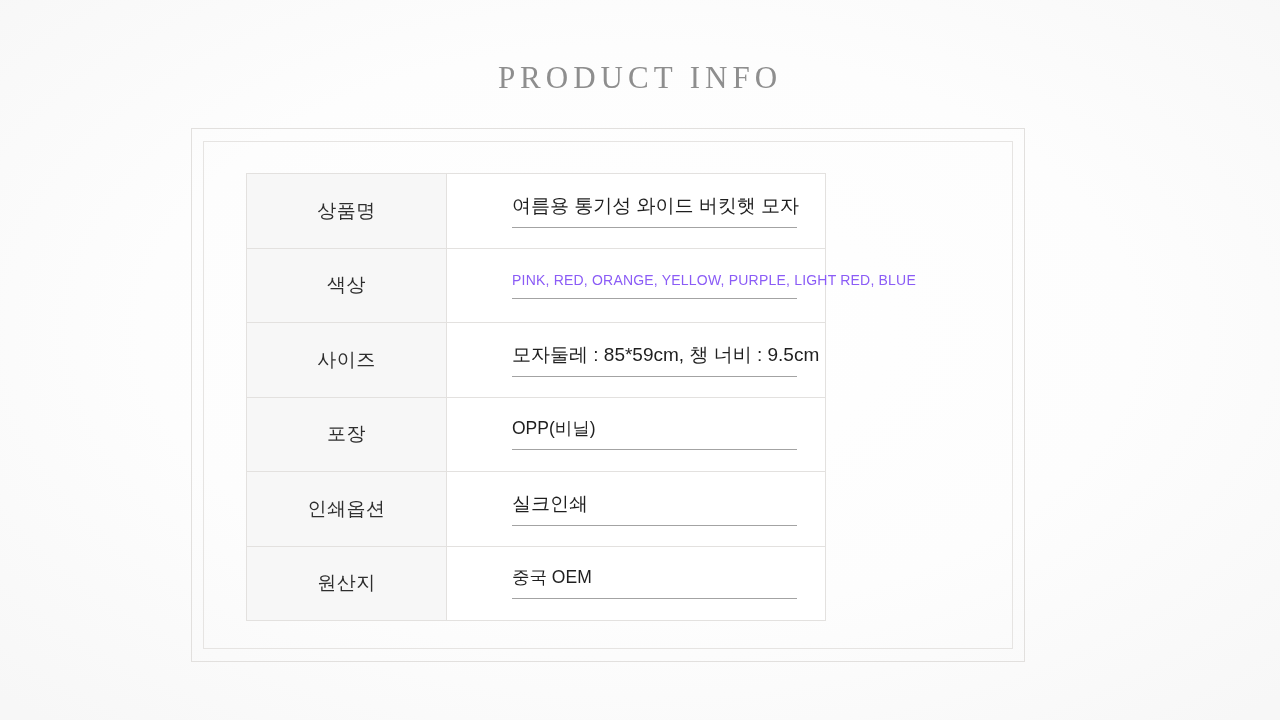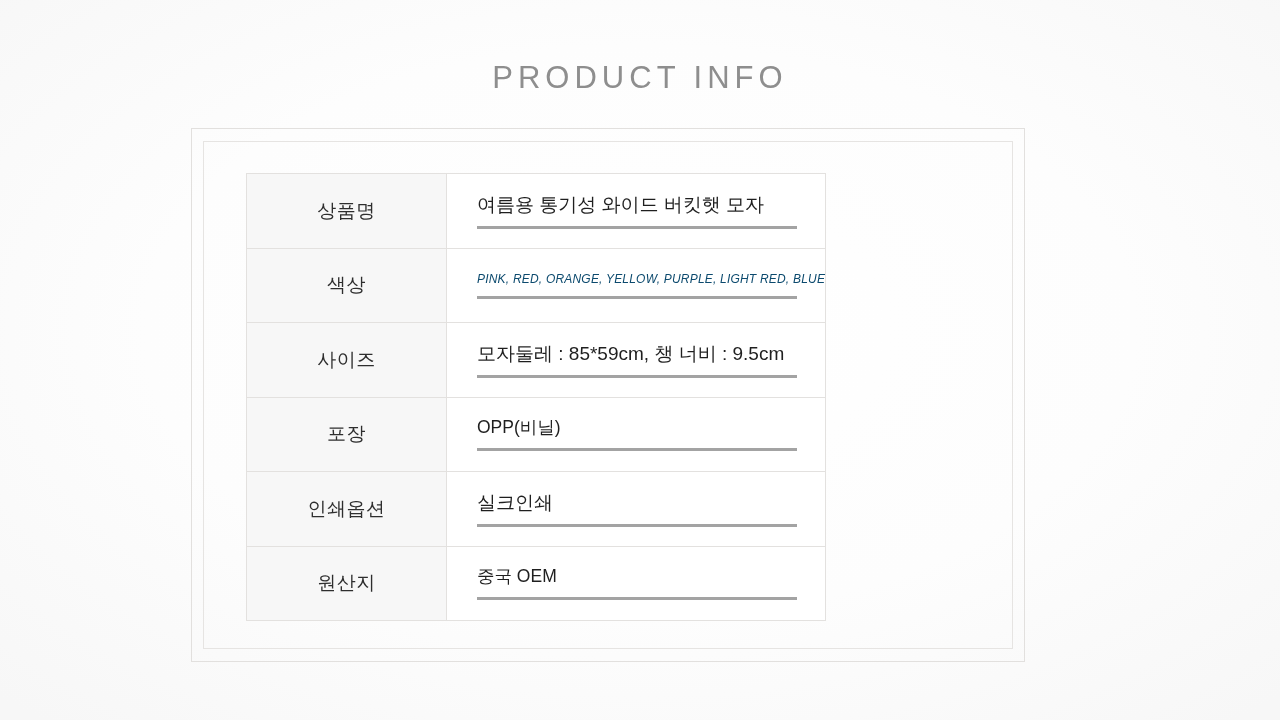--- a/index.html
+++ b/index.html
@@ -23,21 +23,21 @@
   .page-title {
     position: absolute;
     top: 60px;
     left: 0;
     width: 100%;
     text-align: center;
     font-size: 31px;
     letter-spacing: 5px;
     color: #8e8e8e;
     font-weight: 400;
-    font-family: Liberation Sans, sans-serif;
+    font-family: Liberation Serif, serif;
   }
   .outer-frame {
     position: absolute;
     left: 191px;
     top: 128px;
     width: 834px;
     height: 534px;
     border: 1px solid #e2e0de;
     background: transparent;
     box-sizing: border-box;
@@ -78,31 +78,31 @@
   }
   td.value-cell {
     background: #ffffff;
     padding: 0 0 0 30px;
   }
   .value-inner {
     position: relative;
     display: block;
     padding-bottom: 9px;
     margin-right: 28px;
-    border-bottom: 3px solid #a3a3a3;
+    border-bottom: 1px solid #a3a3a3;
     font-size: 19px;
     color: #1f1f1f;
     line-height: 1.25;
     white-space: nowrap;
+    margin-left: 35px;
   }
   .value-inner.small {
-    font-size: 12px;
+    font-size: 14px;
     letter-spacing: 0.2px;
-    color: #0c4a6e;
-    font-style: italic;
+    color: #8b5cf6;
   }
   .value-inner.mid {
     font-size: 17.5px;
   }
 </style>
 </head>
 <body>
 
 <div class="page">
 

